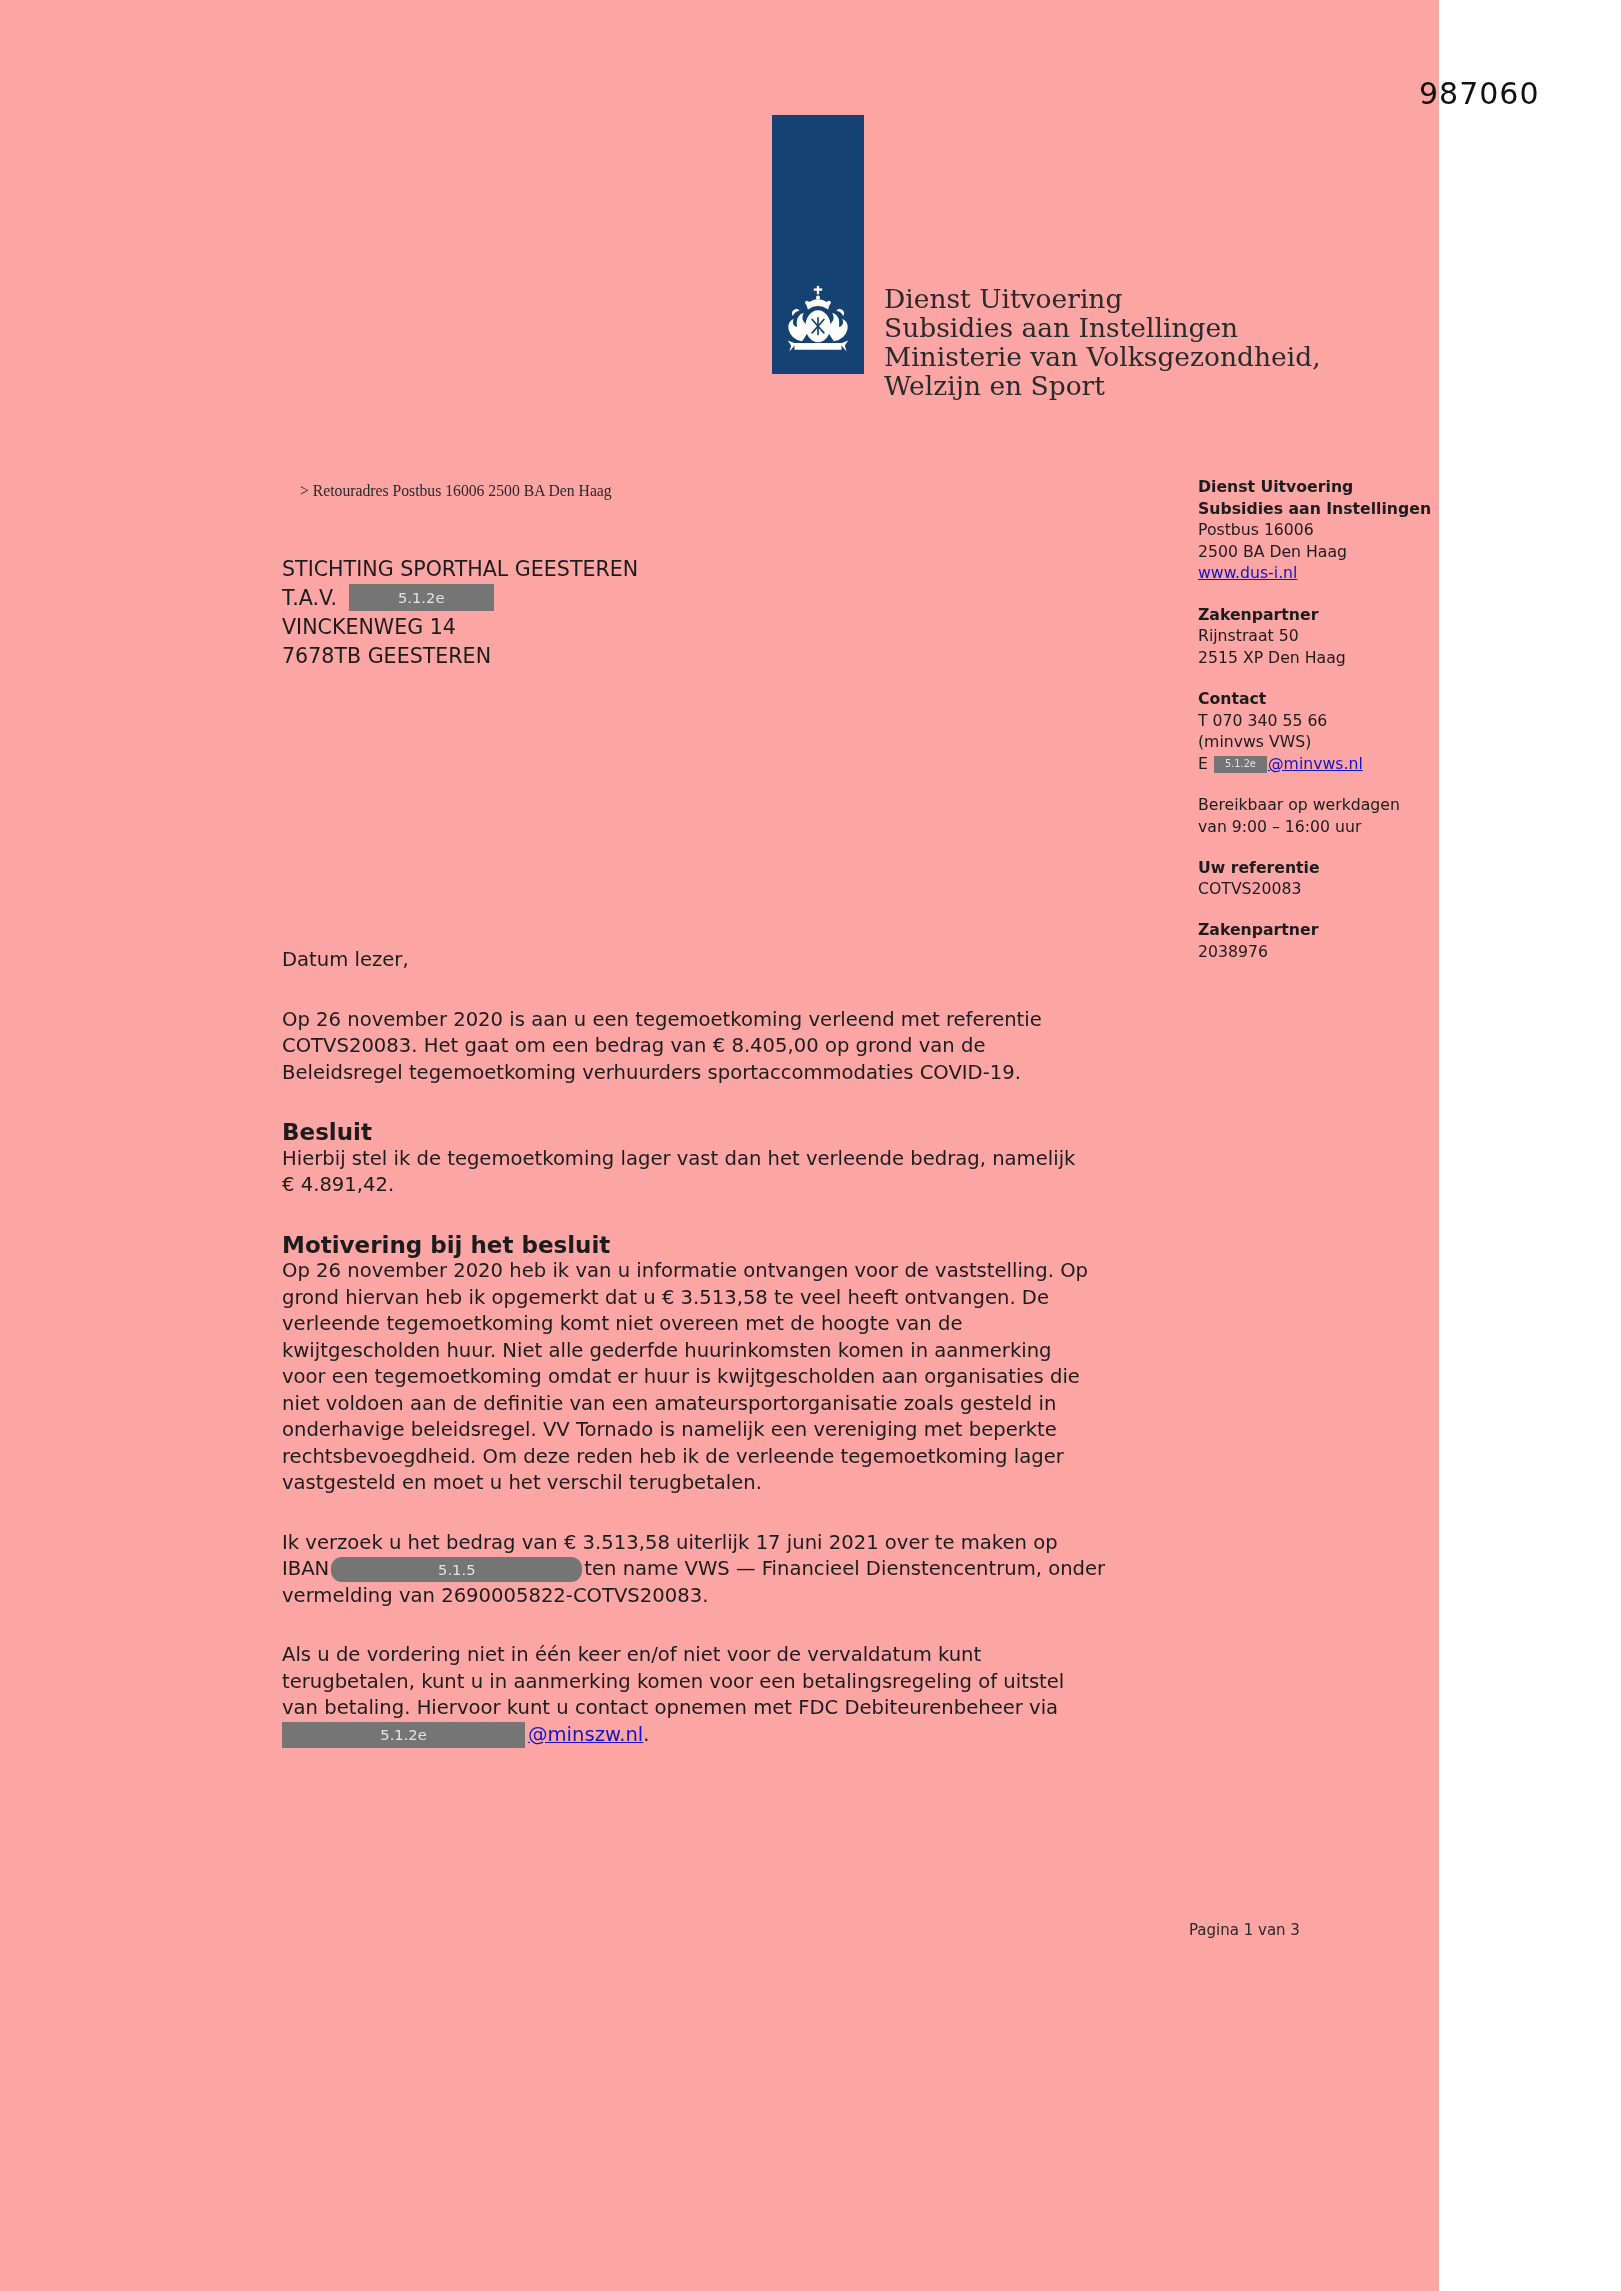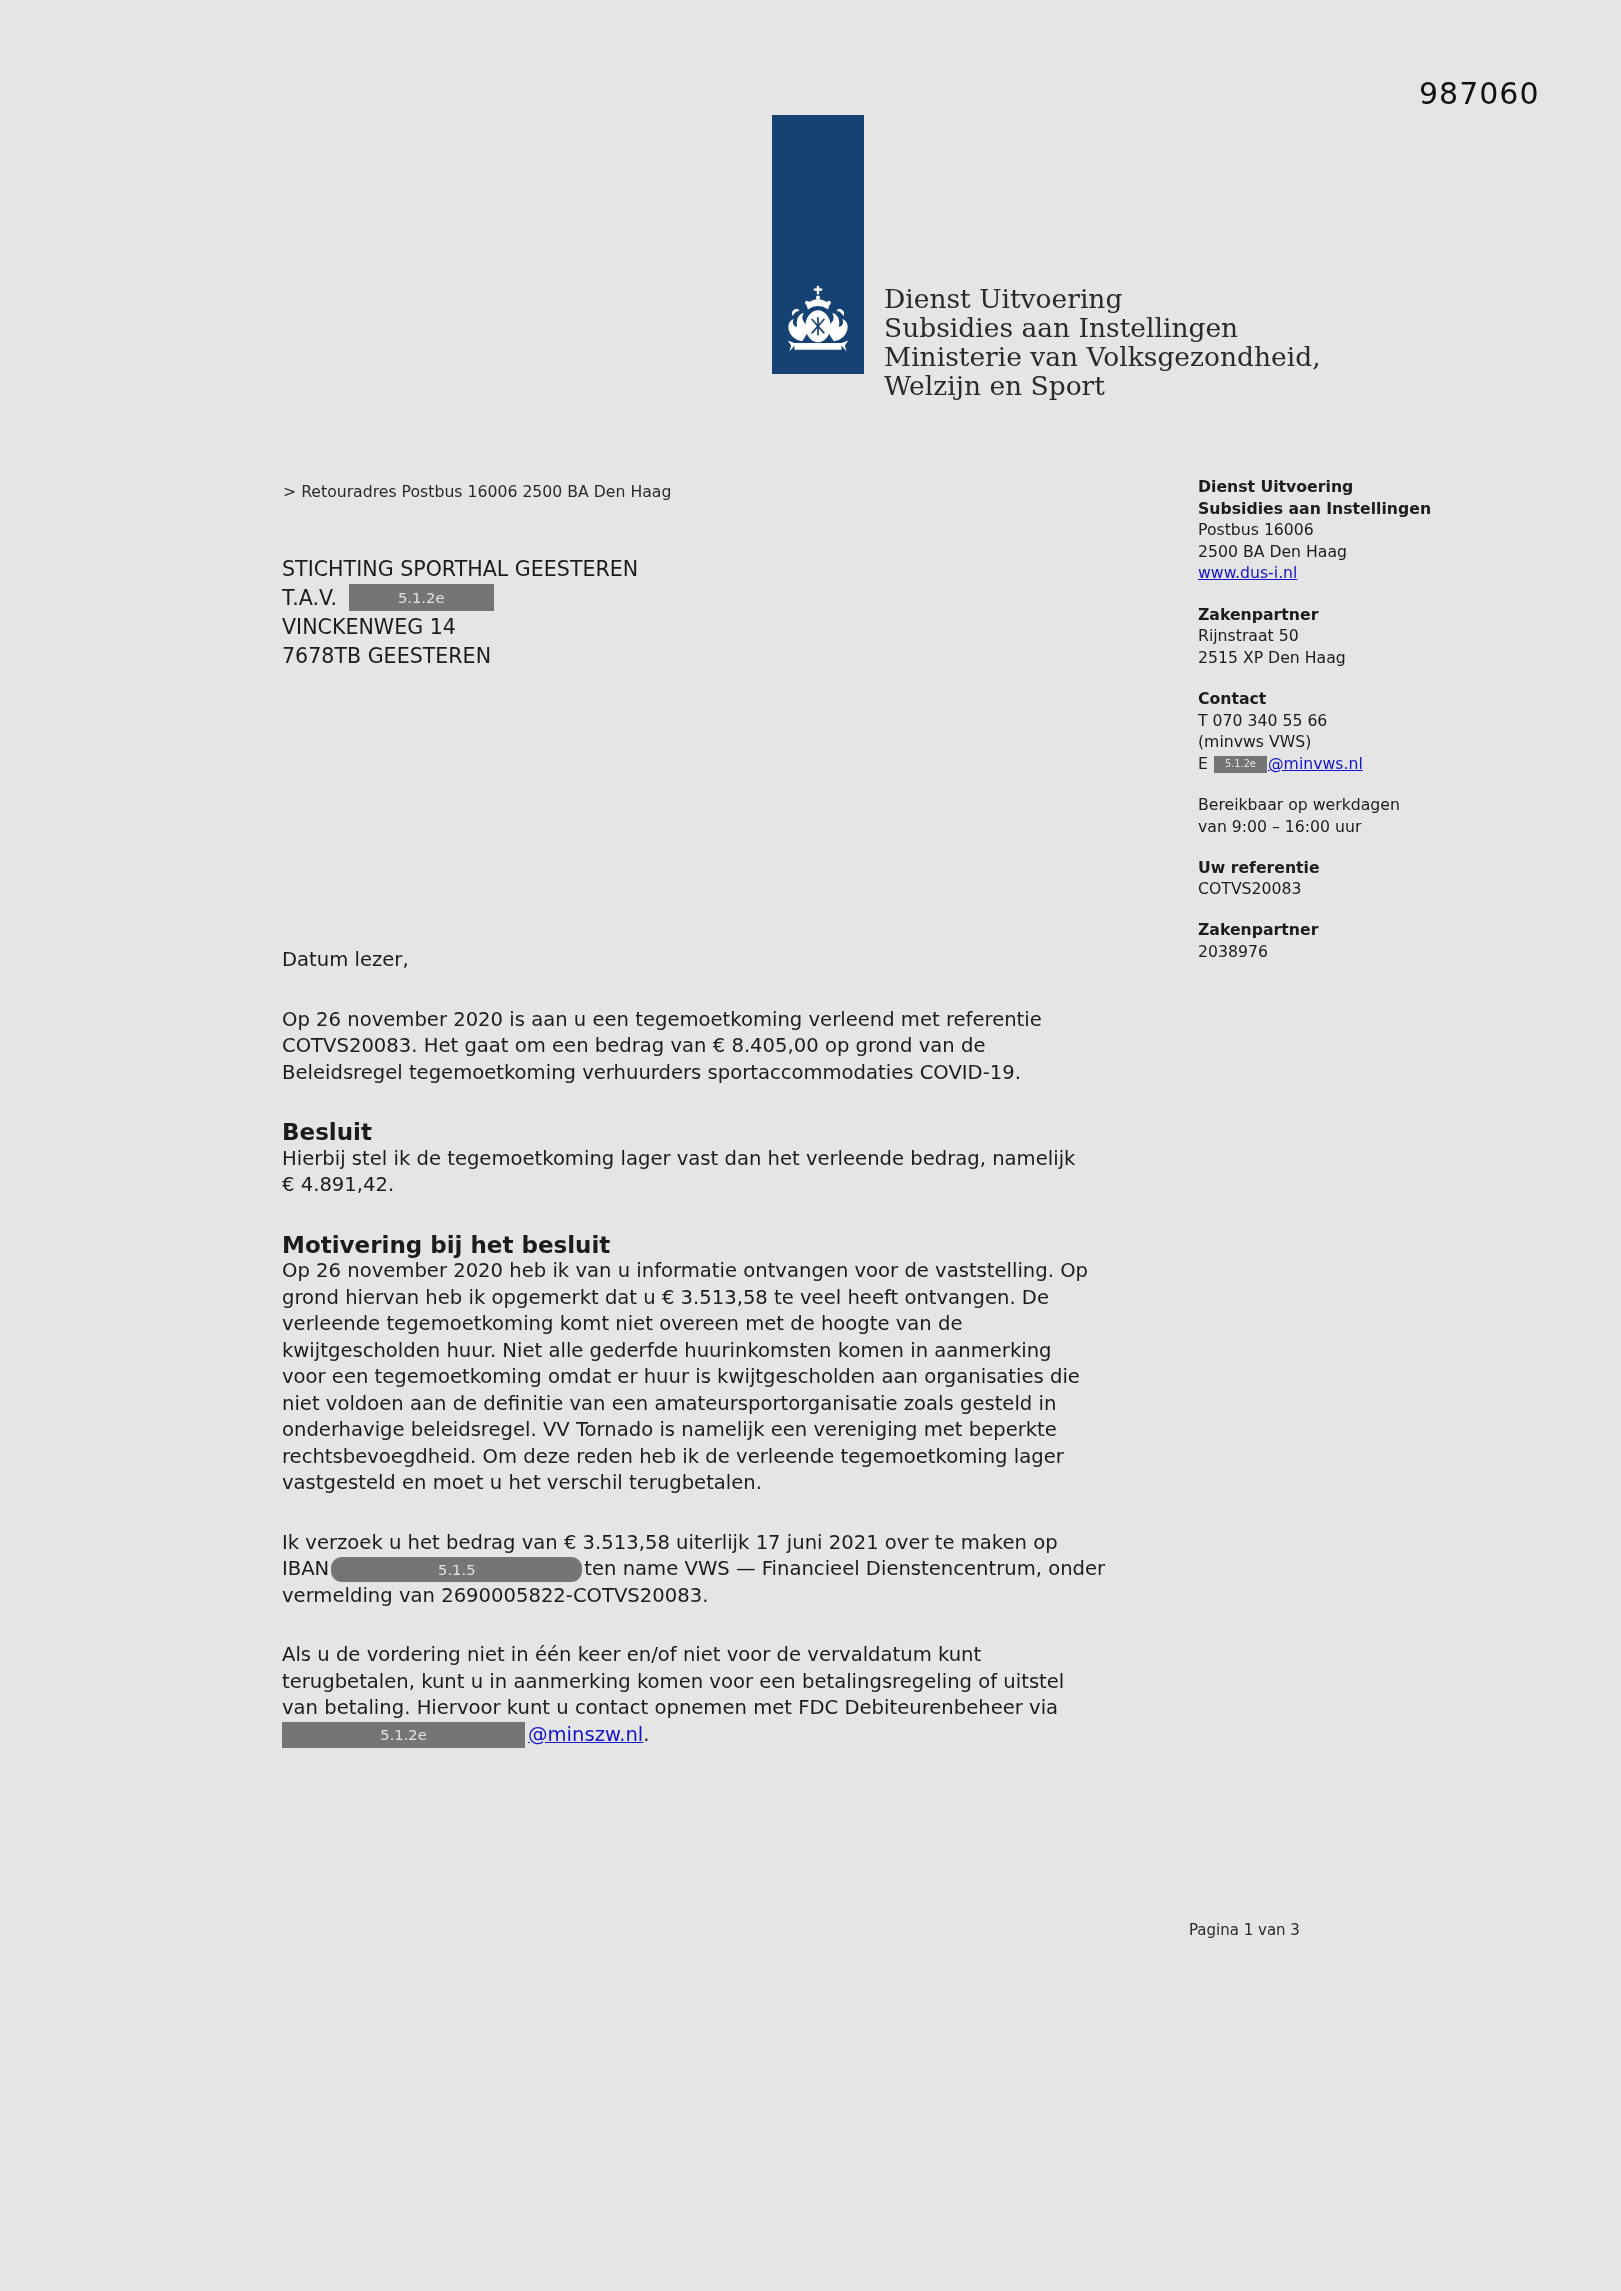--- a/index.html
+++ b/index.html
@@ -4,21 +4,21 @@
 <style>
   * { margin: 0; padding: 0; box-sizing: border-box; }
   html, body { background: #ffffff; }
   body {
     width: 1621px; height: 2292px;
     font-family: "DejaVu Sans", "Liberation Sans", sans-serif;
     color: #1c1c1c;
     position: relative;
     overflow: hidden;
   }
-  .page { position: relative; width: 1621px; height: 2292px; background: #e5e5e5; }
+  .page { position: relative; width: 1439px; height: 2292px; background: #fca5a5; }
 
   
   .doc-number {
     position: absolute; left: 1419px; top: 76px;
     font-size: 30px; letter-spacing: 1px; color: #111;
   }
 
   
   .logo-bar {
     position: absolute; left: 772px; top: 115px;
@@ -30,22 +30,22 @@
   }
   .logo-text {
     position: absolute; left: 884px; top: 284px;
     font-family: "DejaVu Serif", "Liberation Serif", serif;
     font-size: 26.5px; line-height: 29px; color: #2a2a2a;
   }
   .logo-text .ministry { }
 
   
   .return-address {
-    position: absolute; left: 283px; top: 482px;
-    font-size: 15.7px; color: #2a2a2a;
+    position: absolute; left: 300px; top: 482px;
+    font-size: 15.7px; color: #2a2a2a; font-family: Liberation Serif, serif;
   }
   .recipient {
     position: absolute; left: 282px; top: 555px;
     font-size: 20.6px; line-height: 29px; color: #1c1c1c;
   }
 
   
   .redaction {
     display: inline-block; background: #757575; color: #e3e3e3;
     text-align: center; vertical-align: middle;

